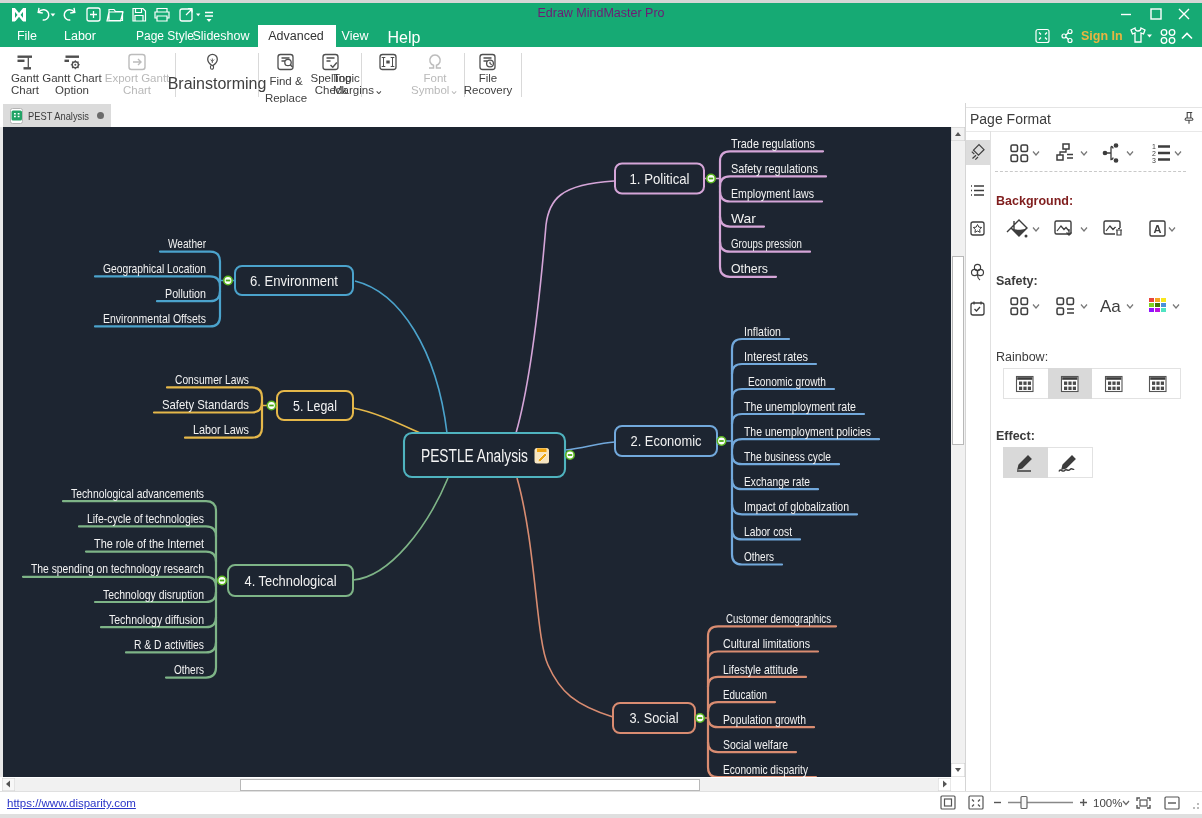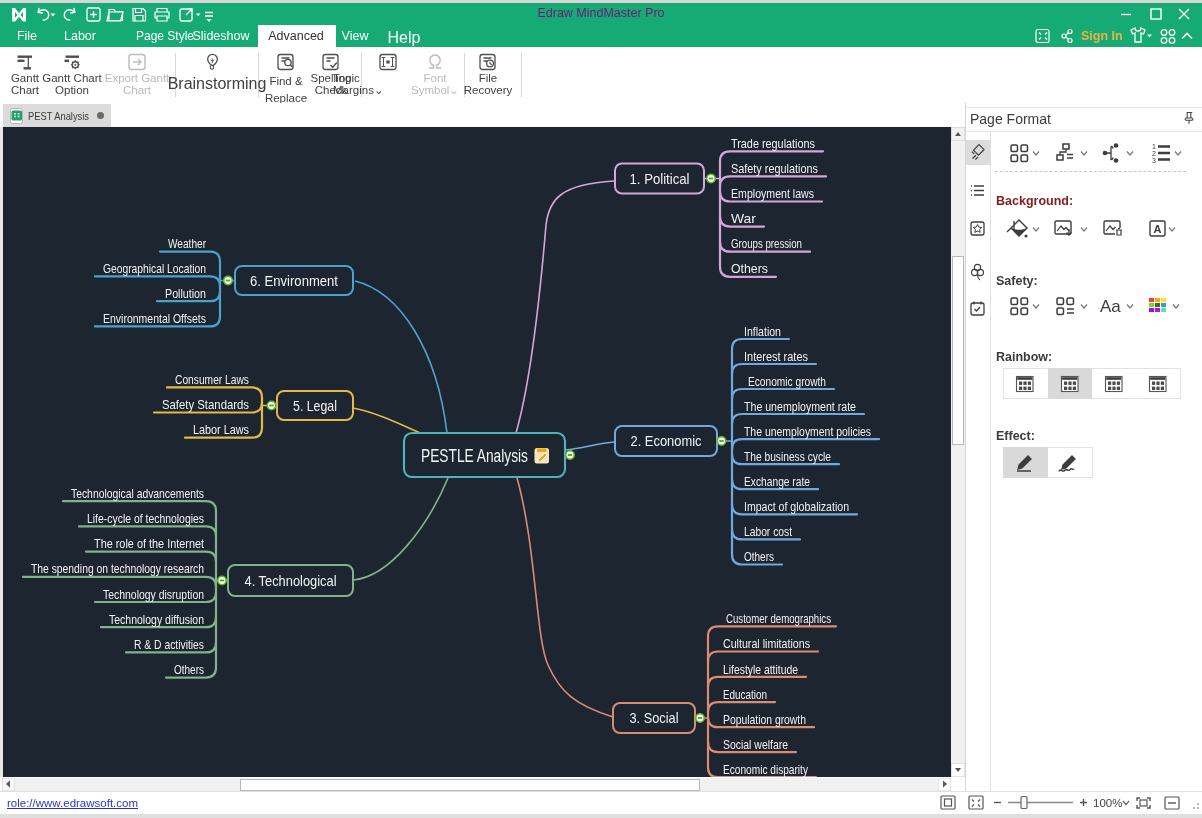--- a/index.html
+++ b/index.html
@@ -406,21 +406,21 @@
       <rect x="164" y="5" width="5" height="4" fill="#f8e71c"></rect>
 <rect x="152" y="10" width="5" height="4" fill="#7ed321"></rect>
       <rect x="158" y="10" width="5" height="4" fill="#417505"></rect>
       <rect x="164" y="10" width="5" height="4" fill="#4a90d9"></rect>
 <rect x="152" y="15" width="5" height="4" fill="#9013fe"></rect>
       <rect x="158" y="15" width="5" height="4" fill="#bd10e0"></rect>
       <rect x="164" y="15" width="5" height="4" fill="#50e3c2"></rect>
 </g>
 <path d="M176,11.5 l3,3.5 3,-3.5" stroke="#777" stroke-width="1.2"></path>
 </svg>
-<div class="abs" style="left:996px;top:350px;color:#3b3b3b;font-size:12.5px;font-weight:bold">Rainbow:</div>
+<div class="abs" style="left:996px;top:350px;color:#3b3b3b;font-size:12.5px;font-weight:normal">Rainbow:</div>
 <div class="abs" style="left:1003px;top:368px;width:178px;height:31px;background:#fff;border:1px solid #e2e2e2"></div>
 <div class="abs" style="left:1048px;top:368px;width:44px;height:31px;background:#d9d9d9"></div>
 <svg class="abs" style="left:1015px;top:375px" width="20" height="18" viewBox="0 0 20 18">
     <rect x="1.5" y="1.5" width="16.5" height="15" fill="#fff" stroke="#555" stroke-width="1.1"></rect>
     <rect x="2.2" y="2.2" width="15.1" height="2.6" fill="#3c3c3c"></rect>
     <g fill="#4a4a4a">
       <rect x="4" y="6.5" width="3.2" height="3.4"></rect>
       <rect x="8.4" y="6.5" width="3.2" height="3.4"></rect>
       <rect x="12.8" y="6.5" width="3.2" height="3.4"></rect>
       <rect x="4" y="11.6" width="3.2" height="3.4"></rect>
@@ -471,21 +471,21 @@
 <g>
       <path d="M5,13 L14,4 l3,3 -9,9 -4,1 z" fill="#3d3d3d"></path>
       <path d="M3,19 h14" stroke-width="1.5"></path>
     </g>
 <g>
       <path d="M49,13 L58,4 l3,3 -9,9 -4,1 z" fill="#3d3d3d"></path>
       <path d="M45,19.5 c1.5,-4 3.5,1.5 5.5,-1 s3.5,1.5 5.5,-1 s3,1 4,-0.5" stroke-width="1.4"></path>
     </g>
 </svg>
 <div class="abs" style="left:0;top:791px;width:1202px;height:23px;background:#fff;border-top:1px solid #e0e0e0"></div>
-<div class="abs" style="left:7px;top:797px;color:#2a35c8;font-size:11.5px;text-decoration:underline">role://www.edrawsoft.com</div>
+<div class="abs" style="left:7px;top:797px;color:#2a35c8;font-size:11.5px;text-decoration:underline">https://www.disparity.com</div>
 <svg class="abs" style="left:938px;top:793px" width="264" height="20" viewBox="0 0 264 20" stroke="#555" fill="none" stroke-width="1.2">
 <rect x="3" y="3" width="14" height="13" rx="1"></rect>
     <rect x="6.5" y="6" width="7" height="7"></rect>
 <rect x="31" y="3" width="14" height="13" rx="1"></rect>
     <path d="M34,6.5 l2,2 m4,0 l2,-2 m0,7 l-2,-2 m-4,0 l-2,2" stroke-width="1.3"></path>
 <path d="M56,9.5 h7" stroke-width="1.4"></path>
 <path d="M70,9.5 h65" stroke-width="1.4" stroke="#888"></path>
 <rect x="83" y="3.5" width="6" height="12" rx="1" fill="#f8f8f8" stroke="#666"></rect>
 <path d="M142,9.5 h7 M145.5,6 v7" stroke-width="1.4"></path>
 <text x="155" y="13.5" font-size="11.5" fill="#444" stroke="none">100%</text>

